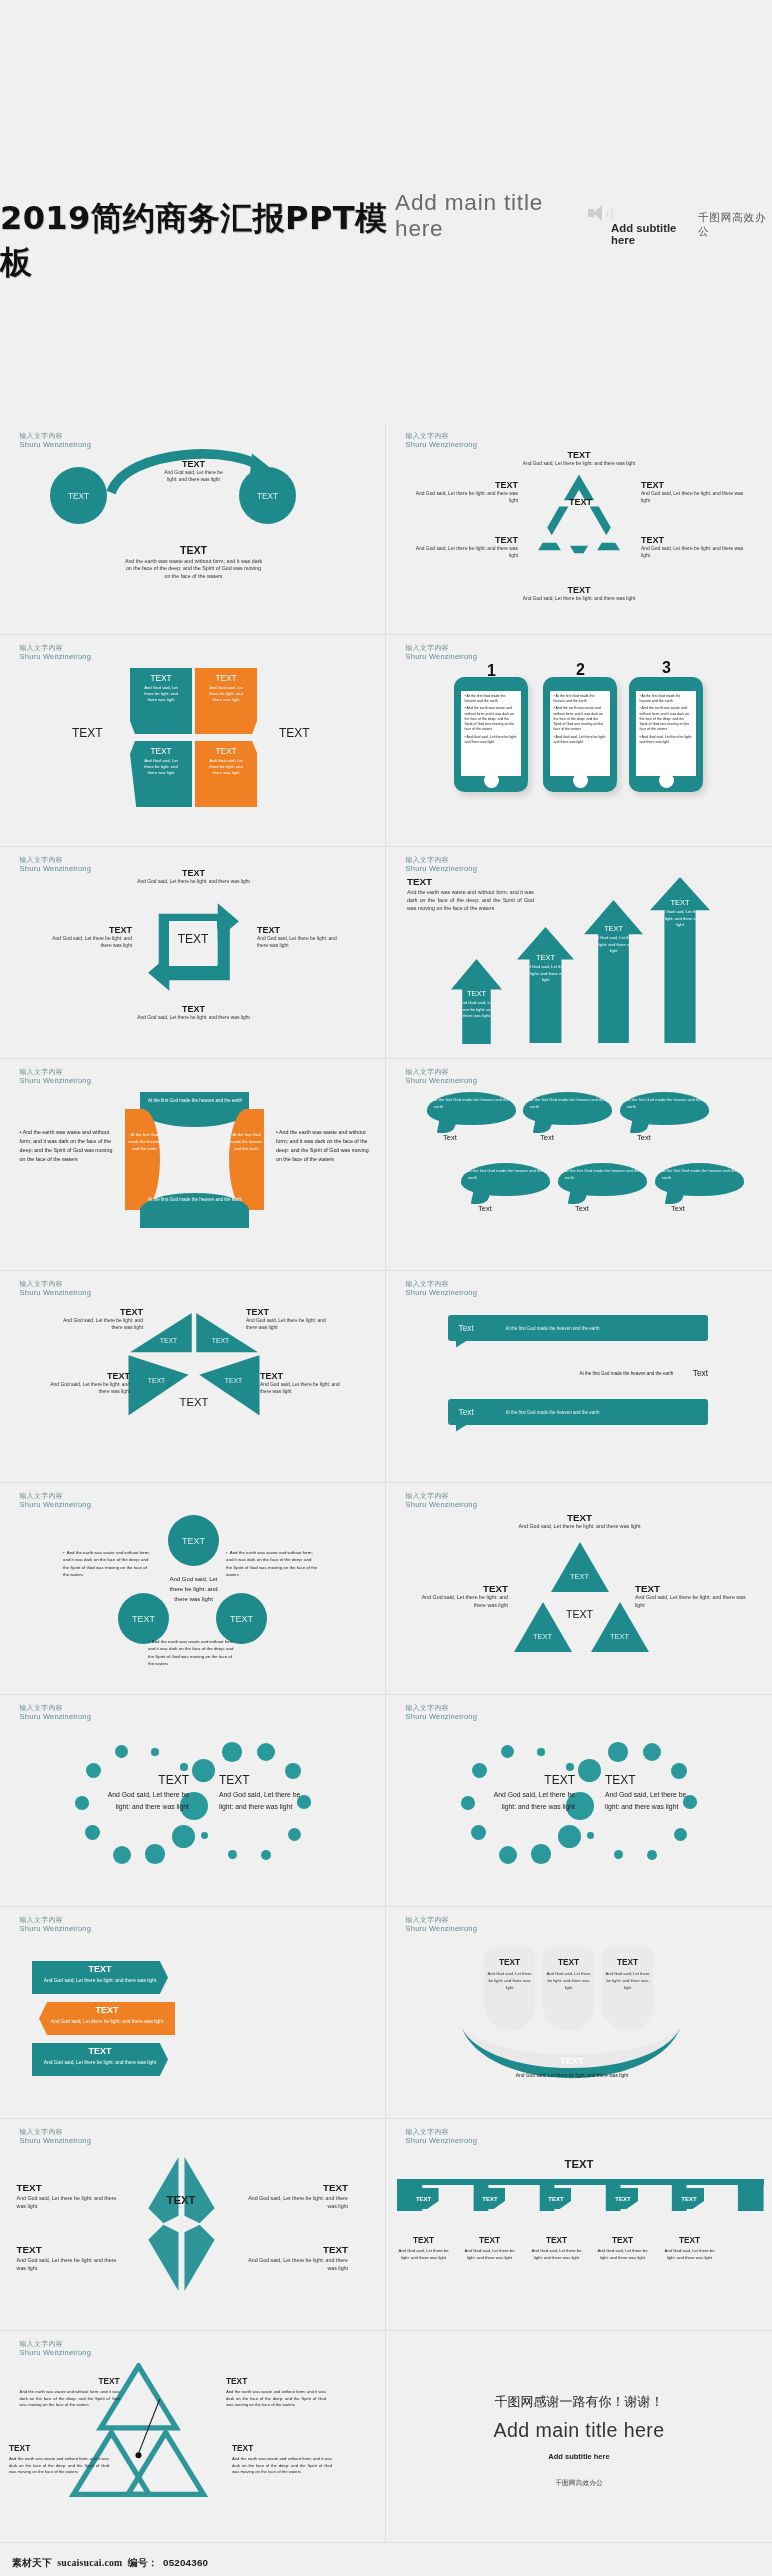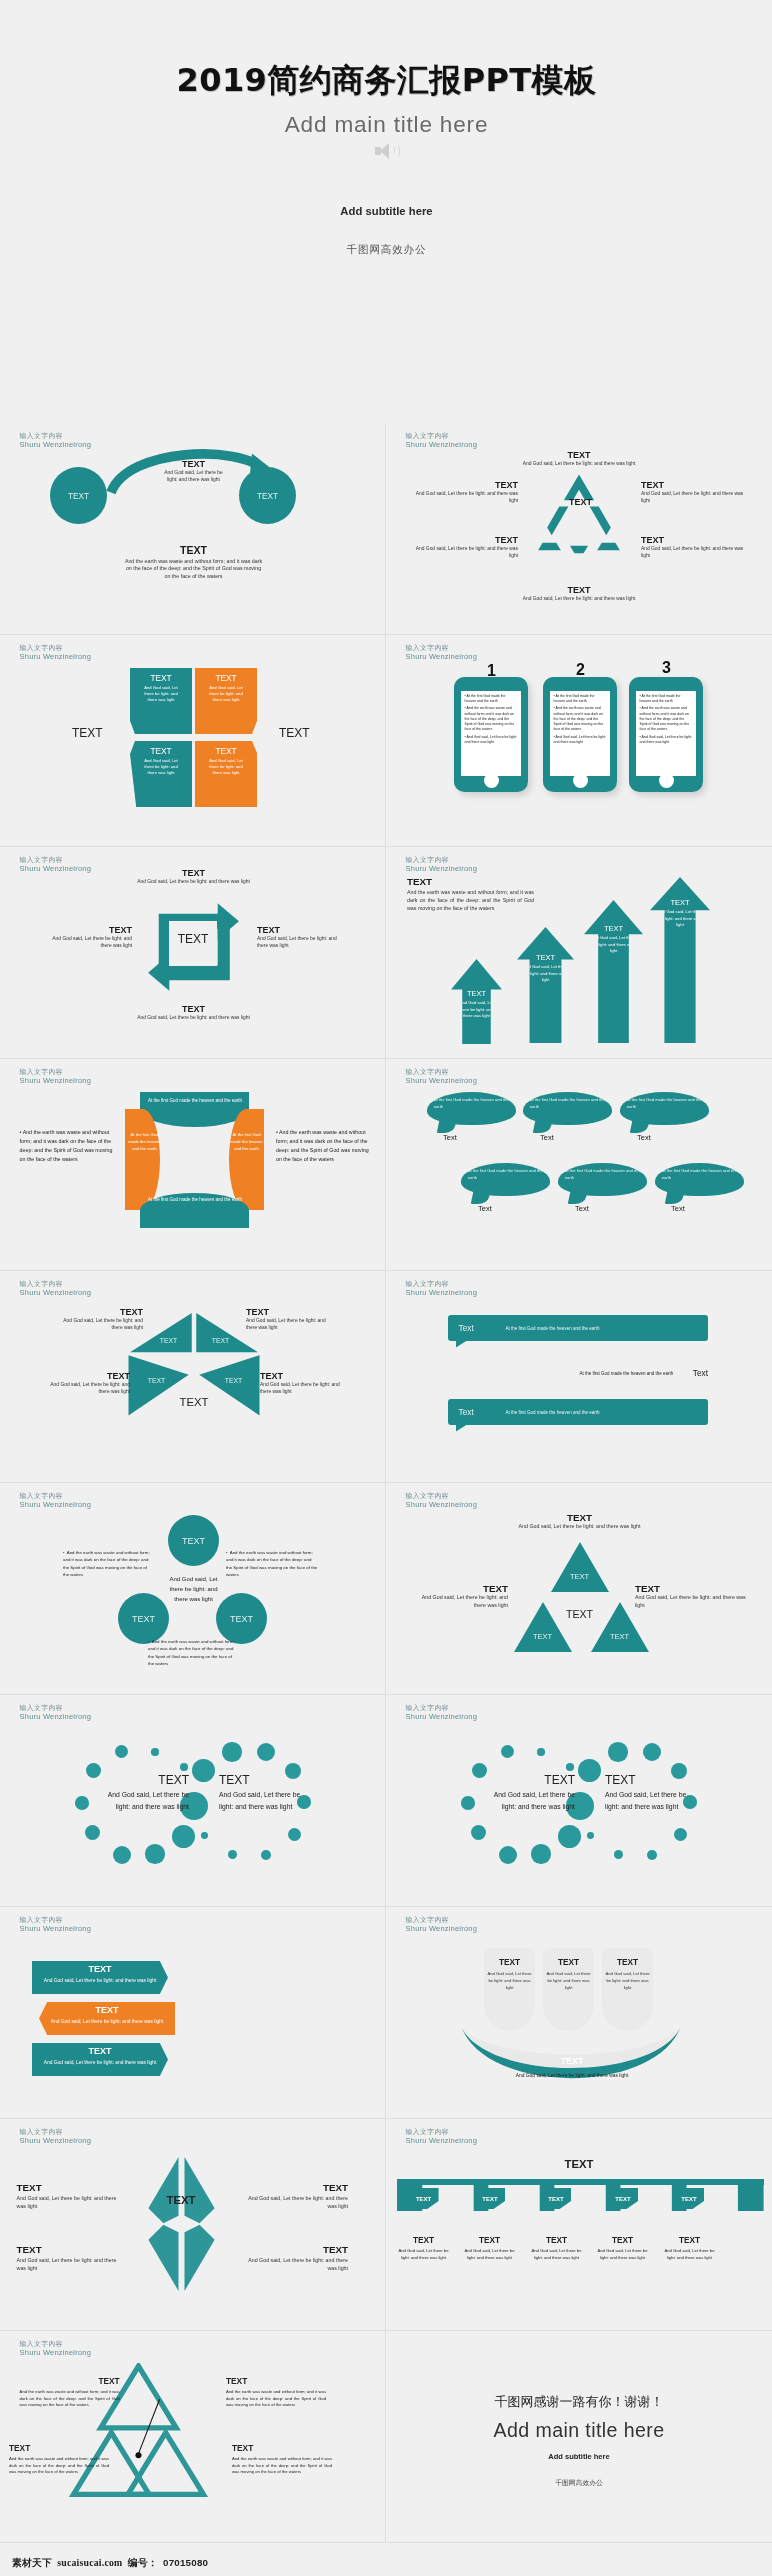--- a/index.html
+++ b/index.html
@@ -6,21 +6,21 @@
   html,body { background:#f2f2f2; }
   body {
     width:773px; height:2576px;
     font-family:"Liberation Sans","DejaVu Sans",sans-serif;
     color:#222; overflow:hidden; position:relative;
   }
   .page { width:773px; height:2576px; background:#f0f0f0; position:relative; }
 
   
   .cover { width:773px; height:423px; background:#f0f0f0; position:relative;
-           display:flex; flex-direction:column; align-items:center; }
+           display:flex; flex-direction:row; align-items:center; }
   .cover-title { margin-top:59px; font-size:32px; font-weight:bold; letter-spacing:0.4px;
                  color:#111; font-family:"DejaVu Sans","Liberation Sans",sans-serif;
                  text-shadow:0.8px 0.8px 0 #bbb; }
   .cover-sub { margin-top:9px; font-size:22.6px; color:#6a6a6a; font-weight:300; letter-spacing:0.8px; }
   .speaker { margin-top:3px; width:26px; height:19.6px; position:relative; opacity:.55; }
   .speaker .body { position:absolute; left:1.5px; top:6px; width:6px; height:7.5px; background:#b3b3b3; }
   .speaker .cone { position:absolute; left:6.8px; top:1.5px; width:0; height:0;
                    border-top:8.3px solid transparent; border-bottom:8.3px solid transparent;
                    border-right:9.8px solid #b3b3b3; }
   .speaker .w1,.speaker .w2 { position:absolute; border:1.5px solid #c4c4c4; border-radius:50%;
@@ -737,17 +737,17 @@
         <div class="l4">千图网高效办公</div>
       </div>
     </div>
 
   </div>
 
   <div class="wm">
     <span>素材天下</span>
     <span class="dom">sucaisucai.com</span>
     <span>编号：</span>
-    <span>07015080</span>
+    <span>05204360</span>
   </div>
 
 </div>
 
 
 </body></html>

